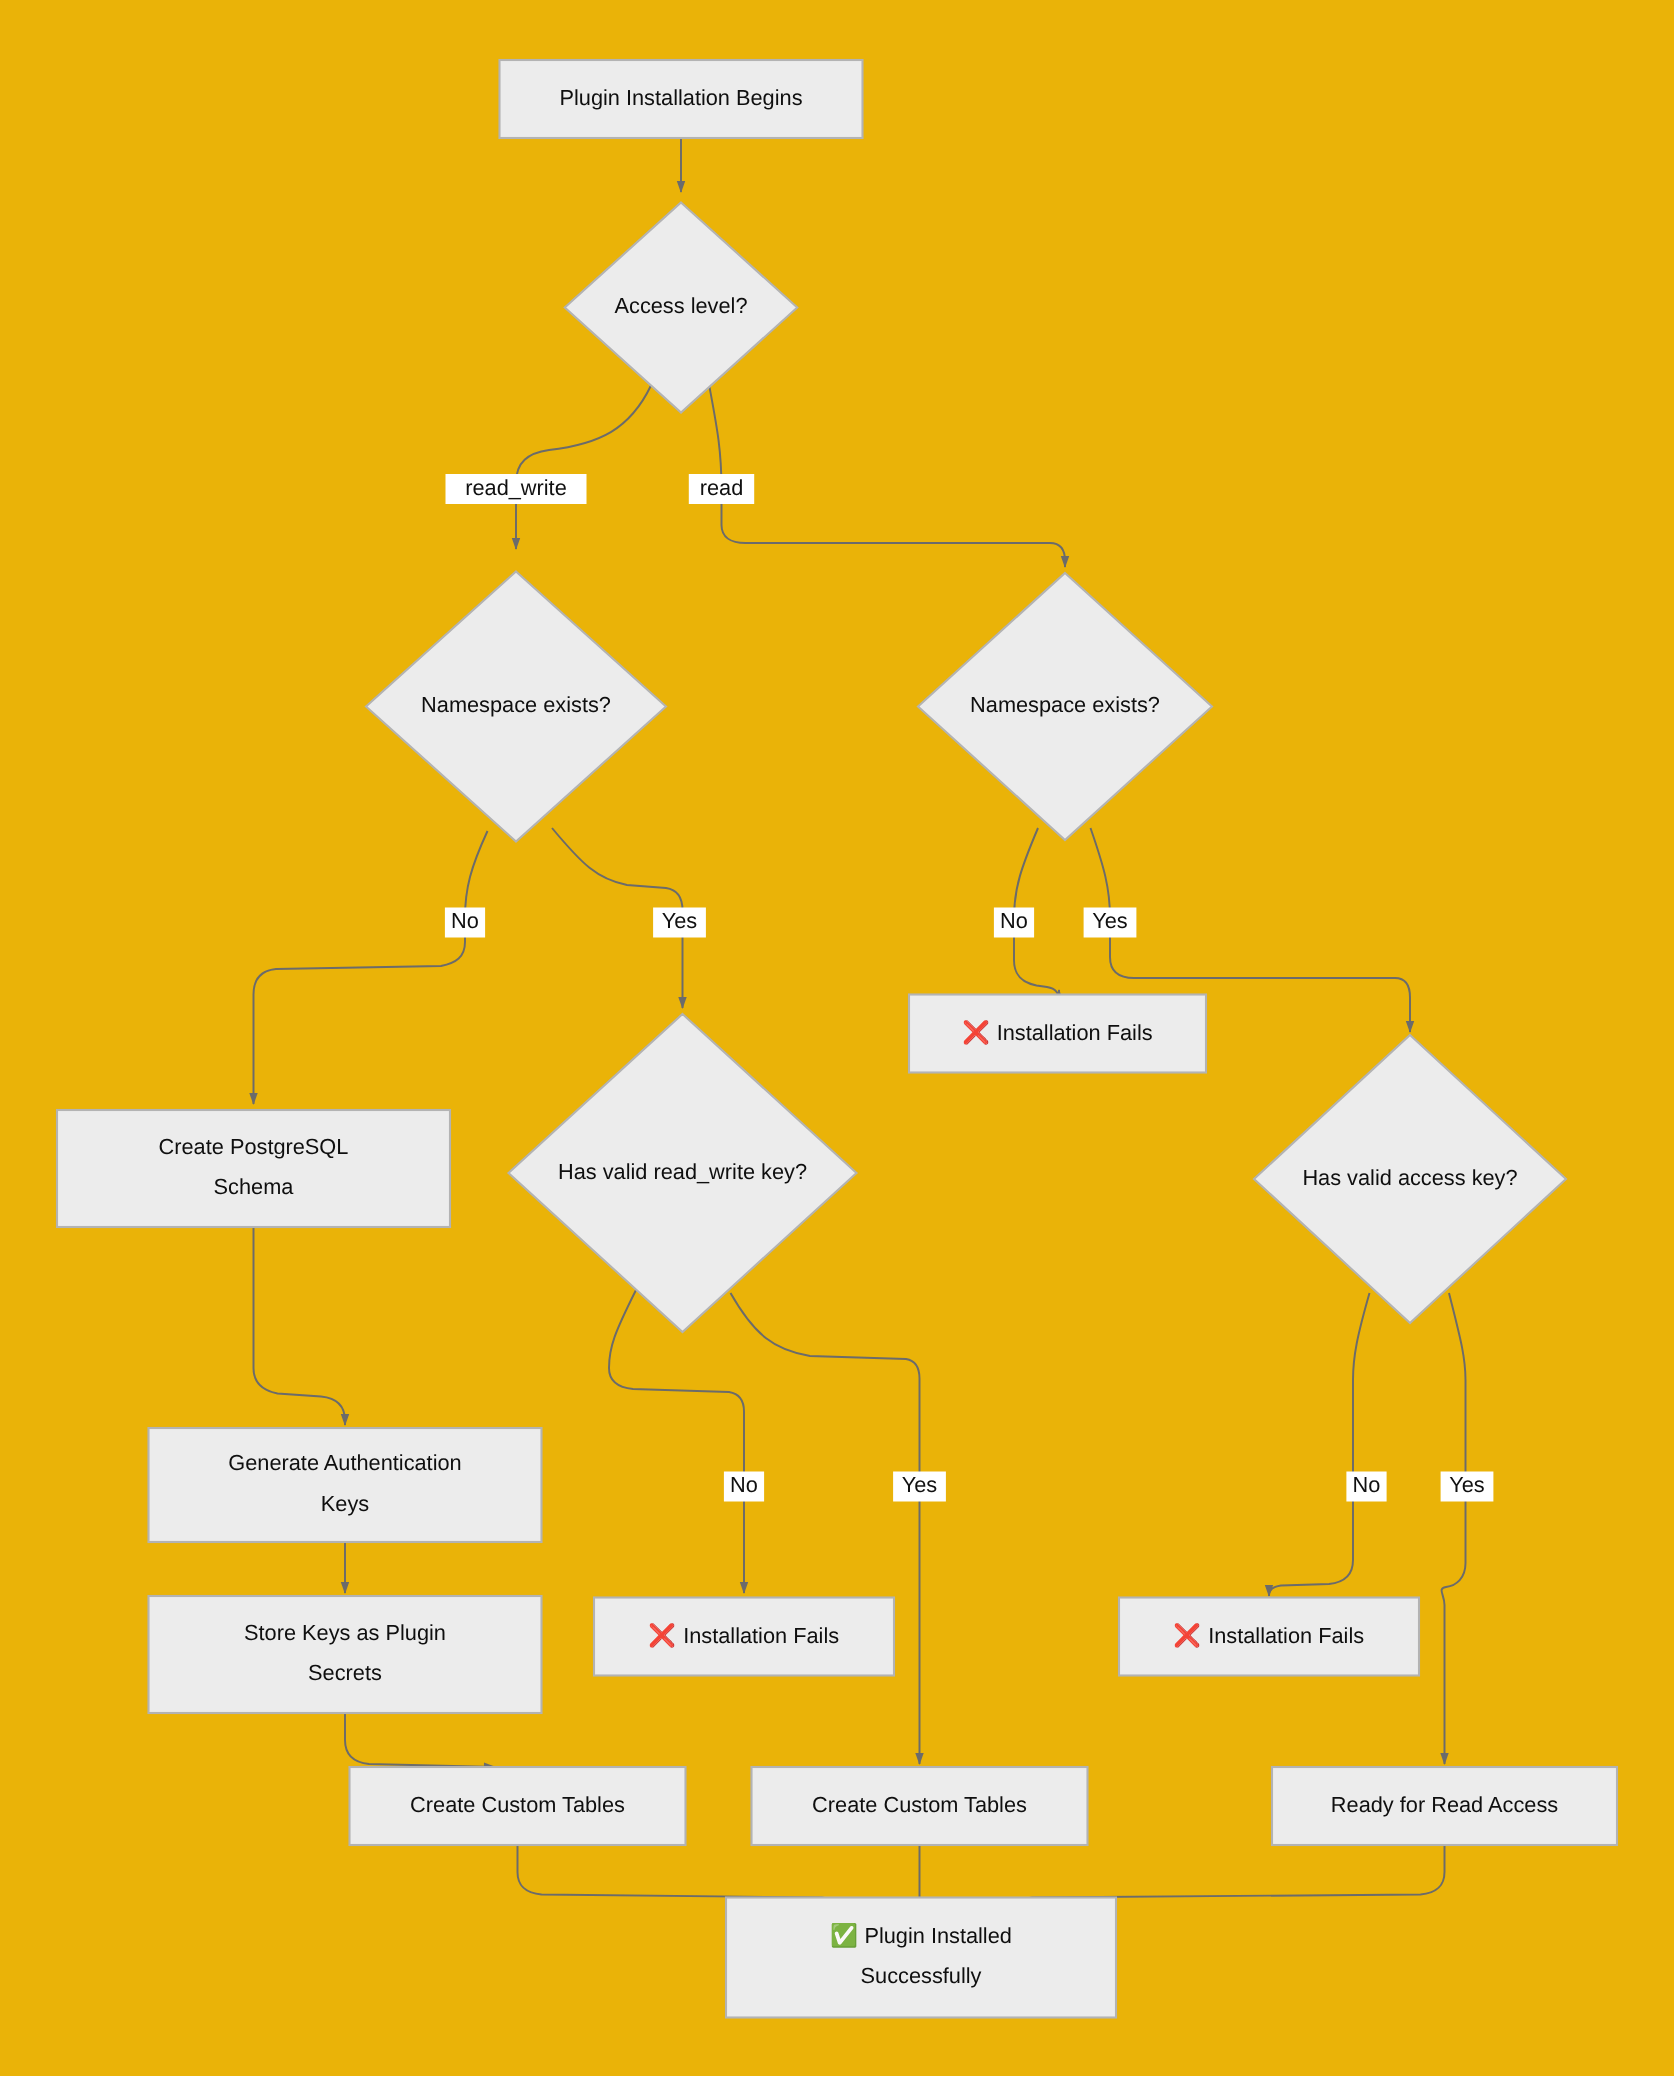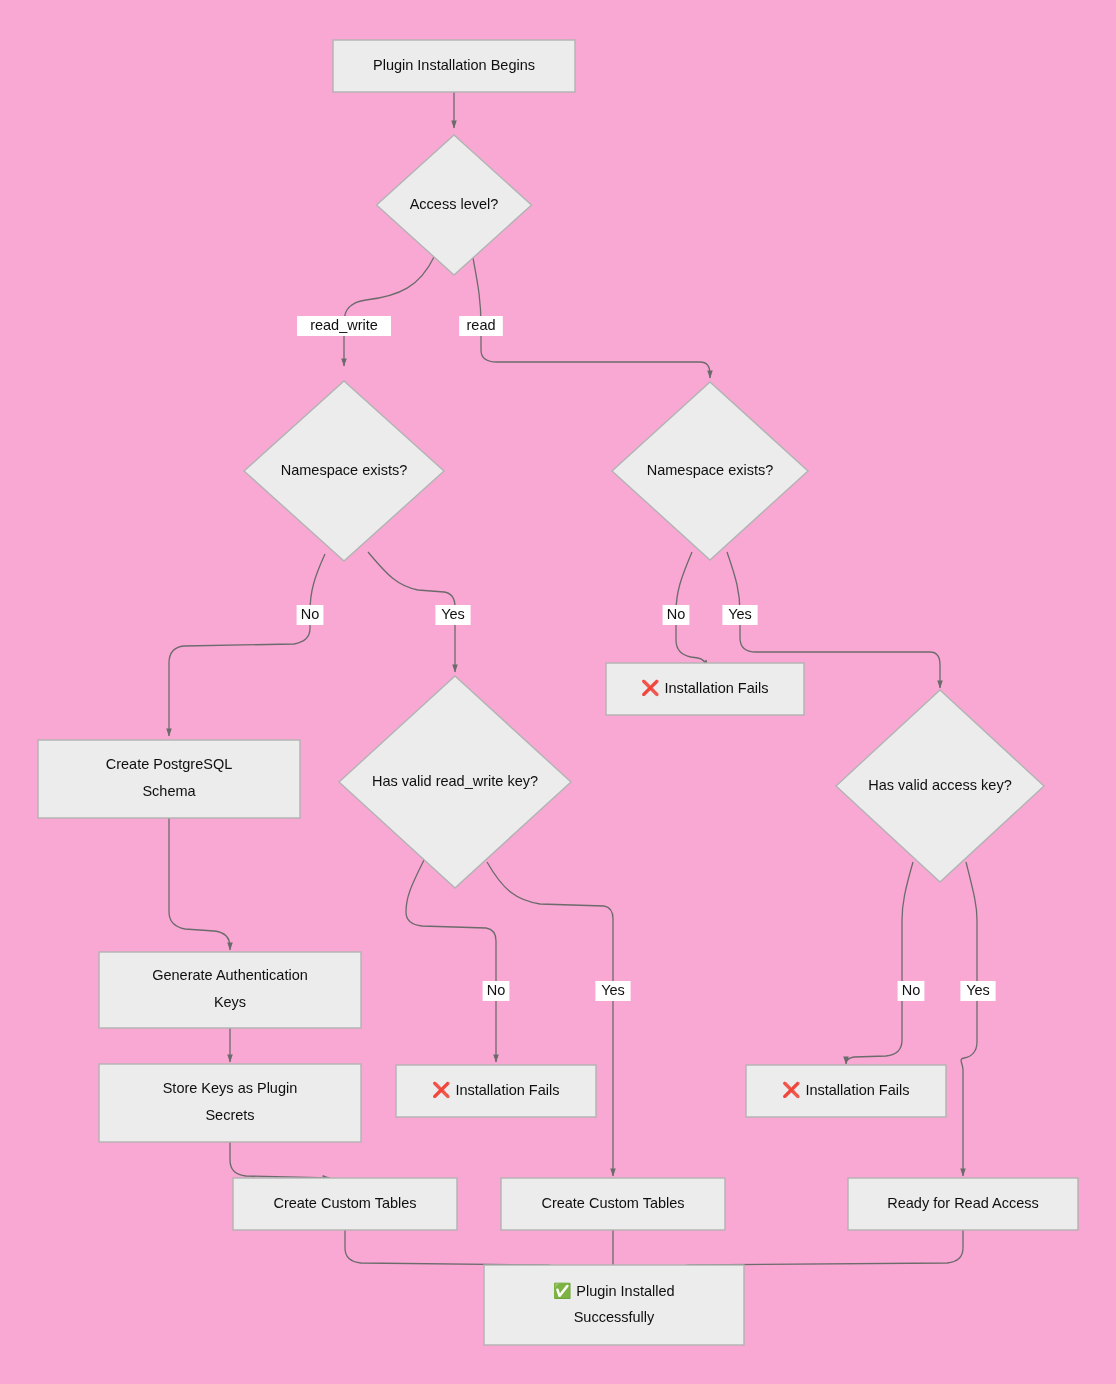--- a/index.html
+++ b/index.html
@@ -1,20 +1,20 @@
 <!DOCTYPE html>
 <html><head>
 <meta charset="utf-8">
 <style>
   html,body{margin:0;padding:0;background:#ffffff;}
   body{
     width:1116px;height:1384px;overflow:hidden;
     font-family:"Liberation Sans","DejaVu Sans",sans-serif;
   }
-  #chart-root{position:relative;width:1116px;height:1384px;background:#f9a8d4;}
+  #chart-root{position:relative;width:1116px;height:1384px;background:#eab308;}
   svg#flow{position:absolute;inset:0;width:1116px;height:1384px;display:block;}
   .node-shape{fill:#ececec;stroke:#b3b3b3;stroke-width:1.4;}
   .edge-path{fill:none;stroke:#6b6b6b;stroke-width:1.3;}
   .node-label{
     font-family:"Liberation Sans","DejaVu Sans",sans-serif;
     font-size:14.5px;fill:#0f0f0f;text-anchor:middle;
     dominant-baseline:middle;white-space:pre;
   }
   .edge-label{
     font-family:"Liberation Sans","DejaVu Sans",sans-serif;

